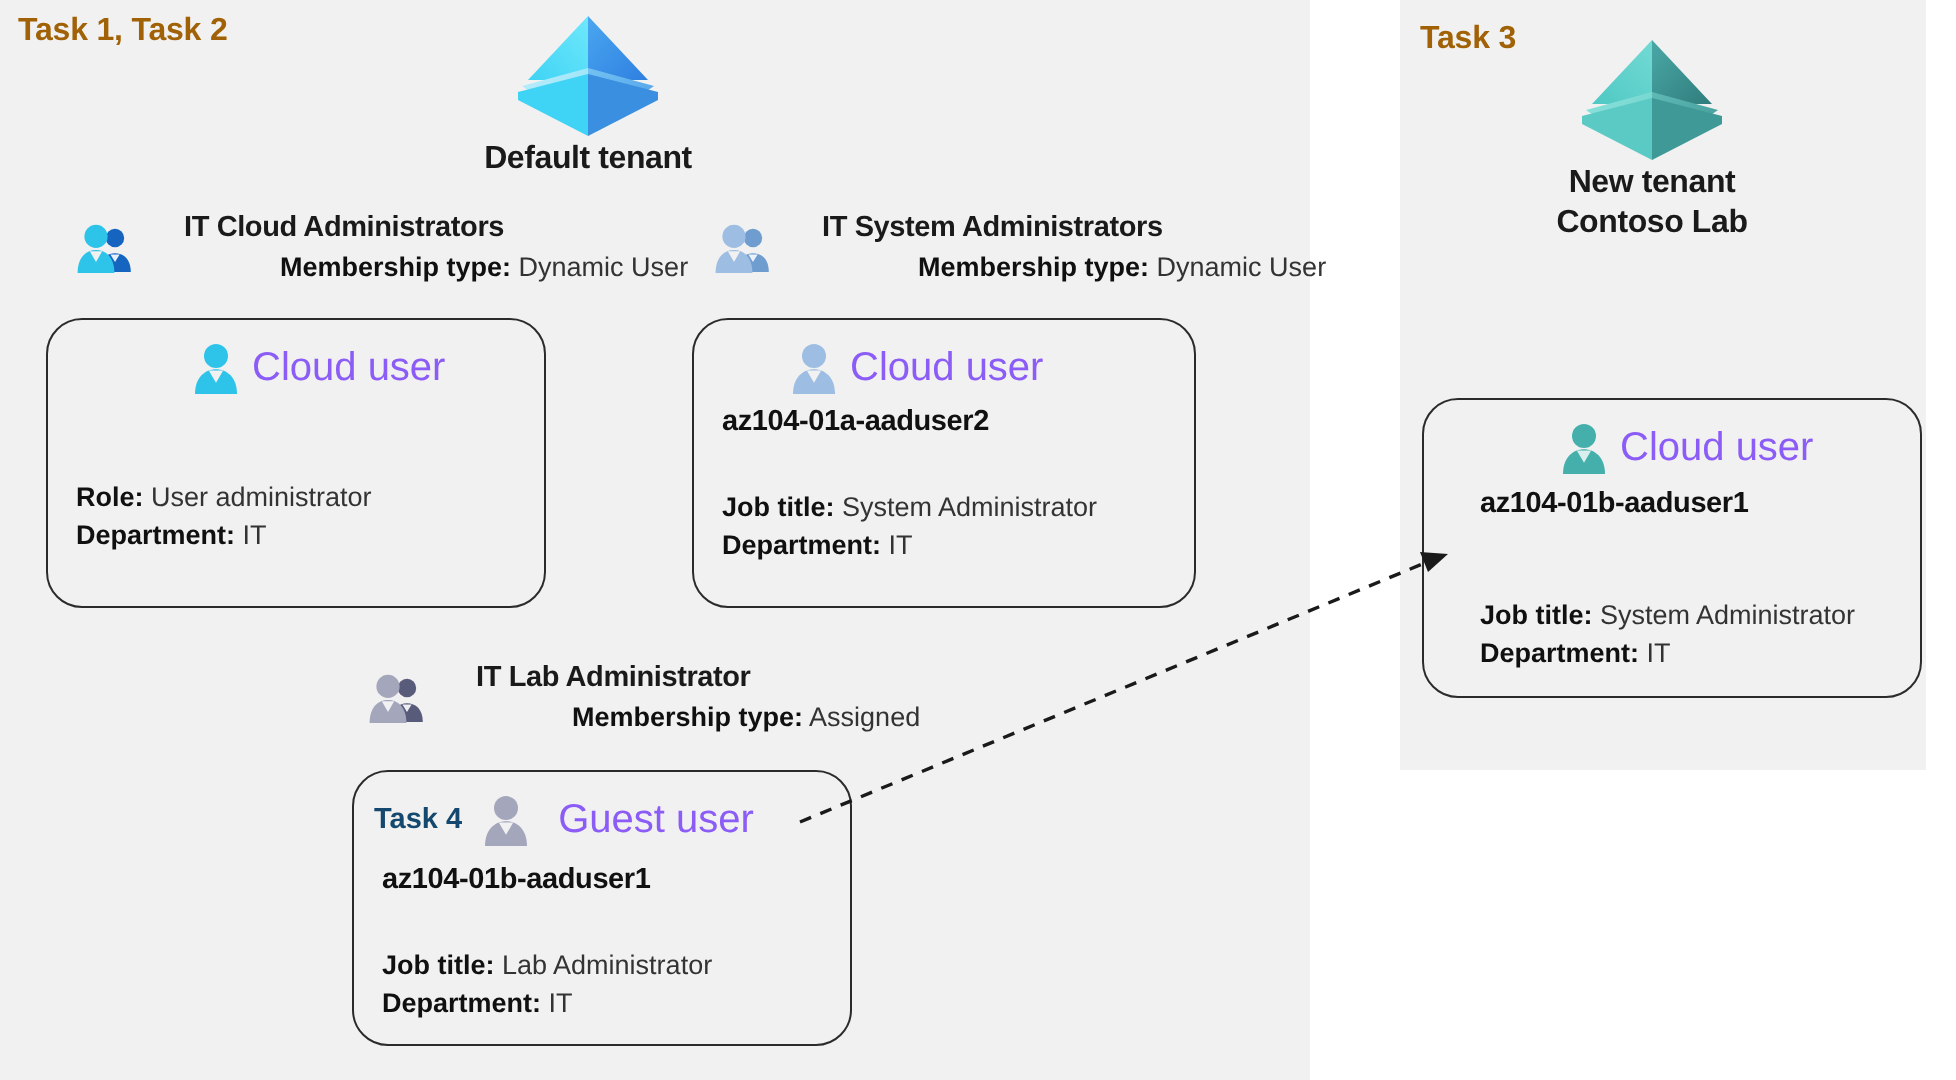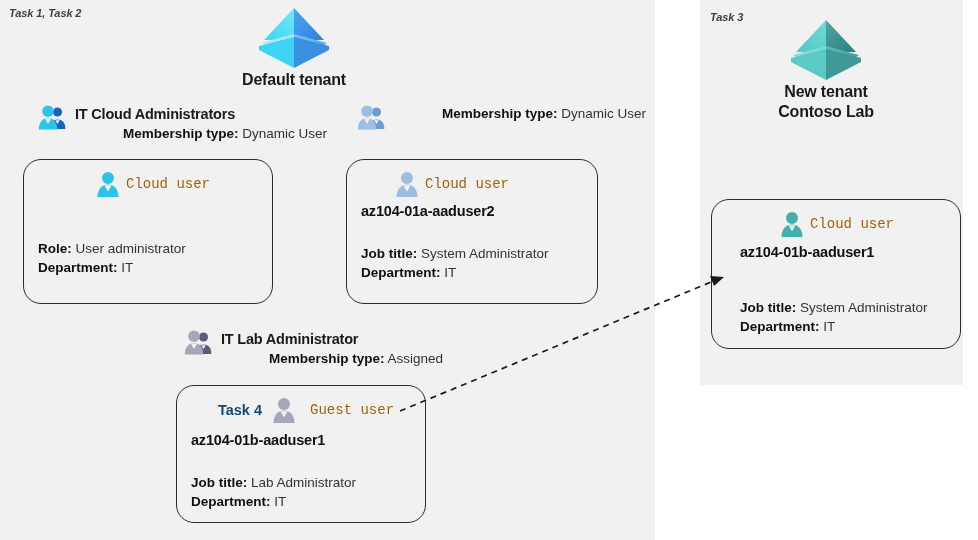--- a/index.html
+++ b/index.html
@@ -24,26 +24,25 @@
   .panel {
     position: absolute;
     background: #f1f1f1;
   }
   #panel-left  { left: 0px;   top: 0px; width: 655px; height: 540px; }
   #panel-right { left: 700px; top: 0px; width: 263px; height: 385px; }
 
   
   .task-label {
     position: absolute;
-    color: #404040;
-    font-weight: bold;
-    font-size: 11px;
+    color: #a16207;
+    font-weight: bold;
+    font-size: 16px;
     letter-spacing: -0.1px;
     white-space: nowrap;
-    font-style: italic;
   }
   #task12 { left: 9px;   top: 7px; }
   #task3  { left: 710px; top: 11px; }
 
   
   .tenant-block {
     position: absolute;
     text-align: center;
   }
   .tenant-name {
@@ -54,22 +53,22 @@
     white-space: nowrap;
     line-height: 1.25;
   }
   #tenant-default { left: 228px; top: 4px; width: 132px; }
   #tenant-new     { left: 742px; top: 16px; width: 168px; }
 
   
   .group-header {
     position: absolute;
     display: flex;
-    align-items: flex-start;
-    gap: 7px;
+    align-items: center;
+    gap: 24px;
   }
   .group-texts { padding-top: 1px; }
   .group-title {
     font-weight: bold;
     font-size: 14.5px;
     color: #1a1a1a;
     letter-spacing: -0.2px;
     white-space: nowrap;
     line-height: 1.35;
   }
@@ -102,24 +101,23 @@
     height: 36px;
   }
   .card-head .task-inline {
     color: #15486e;
     font-weight: bold;
     font-size: 14.5px;
     margin-right: 4px;
     white-space: nowrap;
   }
   .usertype {
-    font-size: 14px;
-    color: #a16207;
-    white-space: nowrap;
-    font-family: Liberation Mono, monospace;
+    font-size: 20px;
+    color: #8b5cf6;
+    white-space: nowrap;
   }
   .card-name {
     font-weight: bold;
     font-size: 14.5px;
     color: #111111;
     letter-spacing: -0.2px;
     white-space: nowrap;
   }
   .card-props {
     font-size: 13.5px;
@@ -139,21 +137,21 @@
   #card-2 .card-name { position: absolute; left: 14px; top: 43px; }
   #card-2 .card-props{ position: absolute; left: 14px; top: 84px; }
   #card-3 .card-name { position: absolute; left: 28px; top: 44px; }
   #card-3 .card-props{ position: absolute; left: 28px; top: 98px; }
   #card-4 .card-name { position: absolute; left: 14px; top: 46px; }
   #card-4 .card-props{ position: absolute; left: 14px; top: 87px; }
 
   #card-3 .card-head { padding-left: 68px; }
   #card-2 .card-head { padding-left: 48px; }
   #card-1 .card-head { padding-left: 72px; }
-  #card-4 .card-head { padding-left: 10px; justify-content: center; }
+  #card-4 .card-head { padding-left: 10px; }
 
   
   .icon-grp  { width: 30px; height: 26px; flex: 0 0 auto; display:block; }
   .icon-usr  { width: 24px; height: 26px; flex: 0 0 auto; display:block; }
   .icon-ten  { width: 76px; height: 66px; display: block; margin: 0 auto; }
 
   
   #connector {
     position: absolute;
     left: 0; top: 0;
@@ -254,20 +252,21 @@
   <div id="group-system" class="group-header">
     <svg class="icon-grp" viewBox="0 0 30 26">
       <circle cx="19.5" cy="8" r="4.6" fill="#6f9dd0"></circle>
       <path d="M11.6 25 C11.6 18.6 15.1 15.6 19.5 15.6 C23.9 15.6 27.4 18.6 27.4 25 Z" fill="#6f9dd0"></path>
       <path d="M17.2 16.2 L19.5 20 L21.8 16.2 Z" fill="#edf2f9"></path>
       <circle cx="10" cy="7.2" r="5.8" fill="#9dbde2"></circle>
       <path d="M0.8 25.5 C0.8 17.6 5.1 14 10 14 C14.9 14 19.2 17.6 19.2 25.5 Z" fill="#9dbde2"></path>
       <path d="M6.9 14.6 L10 20 L13.1 14.6 Z" fill="#f1f1f1"></path>
     </svg>
     <div class="group-texts">
+      <div class="group-title">IT System Administrators</div>
       <div class="group-meta">
         <b>Membership type:</b>
         <span>Dynamic User</span>
       </div>
     </div>
   </div>
 
   <div id="group-lab" class="group-header">
     <svg class="icon-grp" viewBox="0 0 30 26">
       <circle cx="19.5" cy="8" r="4.6" fill="#595b7a"></circle>

